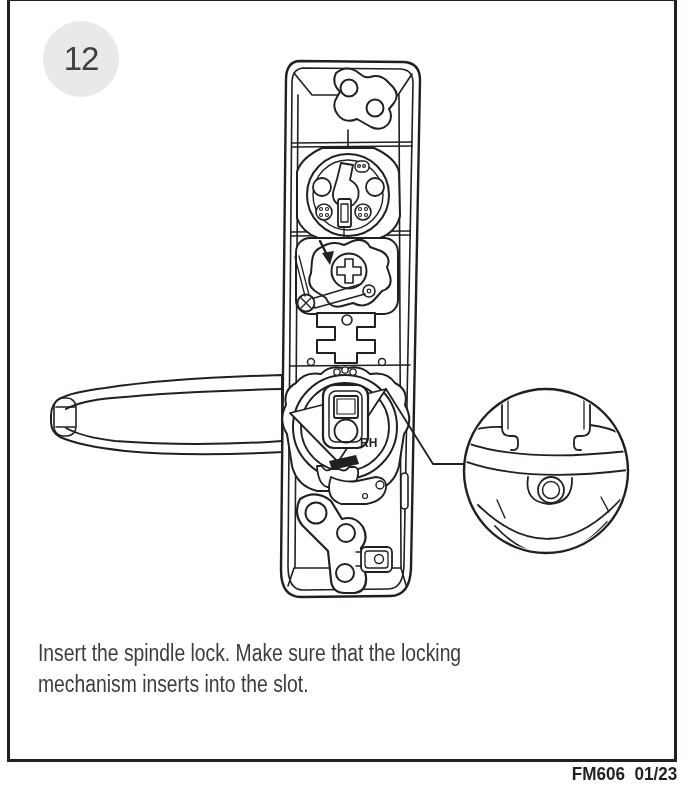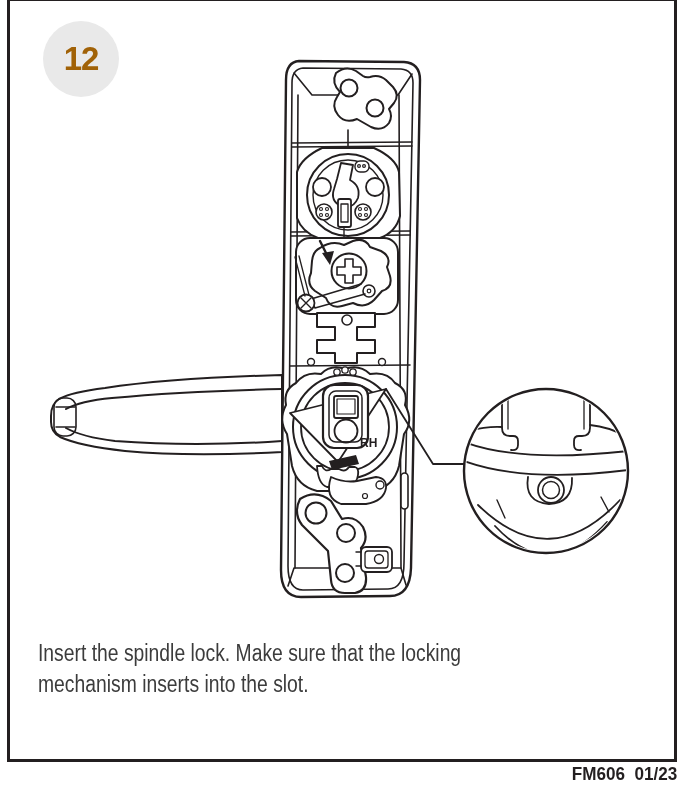--- a/index.html
+++ b/index.html
@@ -1,19 +1,19 @@
 <!DOCTYPE html>
 <html><head>
 <meta charset="utf-8">
 <style>
   html,body{margin:0;padding:0;background:#ffffff;}
   body{width:697px;height:790px;position:relative;font-family:"Liberation Sans",sans-serif;overflow:hidden;}
   .frame{position:absolute;left:7px;top:-2px;width:670px;height:764px;border:3px solid #231f20;box-sizing:border-box;background:#ffffff;}
   .badge{position:absolute;left:43px;top:21px;width:76px;height:76px;border-radius:50%;background:#e9e9e9;display:flex;align-items:center;justify-content:center;}
-  .badge span{font-size:33px;font-weight:bold;color:#a16207;letter-spacing:-1px;}
+  .badge span{font-size:33px;font-weight:normal;color:#404040;letter-spacing:-1px;}
   .art{position:absolute;left:0;top:0;width:697px;height:790px;}
   .caption{position:absolute;left:38px;top:638px;width:560px;color:#3c3c3c;font-size:23px;line-height:31px;transform:scaleX(0.84);transform-origin:left top;}
   .footer{position:absolute;top:763px;right:20px;color:#231f20;font-size:19px;font-weight:bold;white-space:pre;transform:scaleX(0.9);transform-origin:right top;}
   svg *{vector-effect:none;}
 </style>
 </head>
 <body>
 
 <div class="frame"></div>
 

